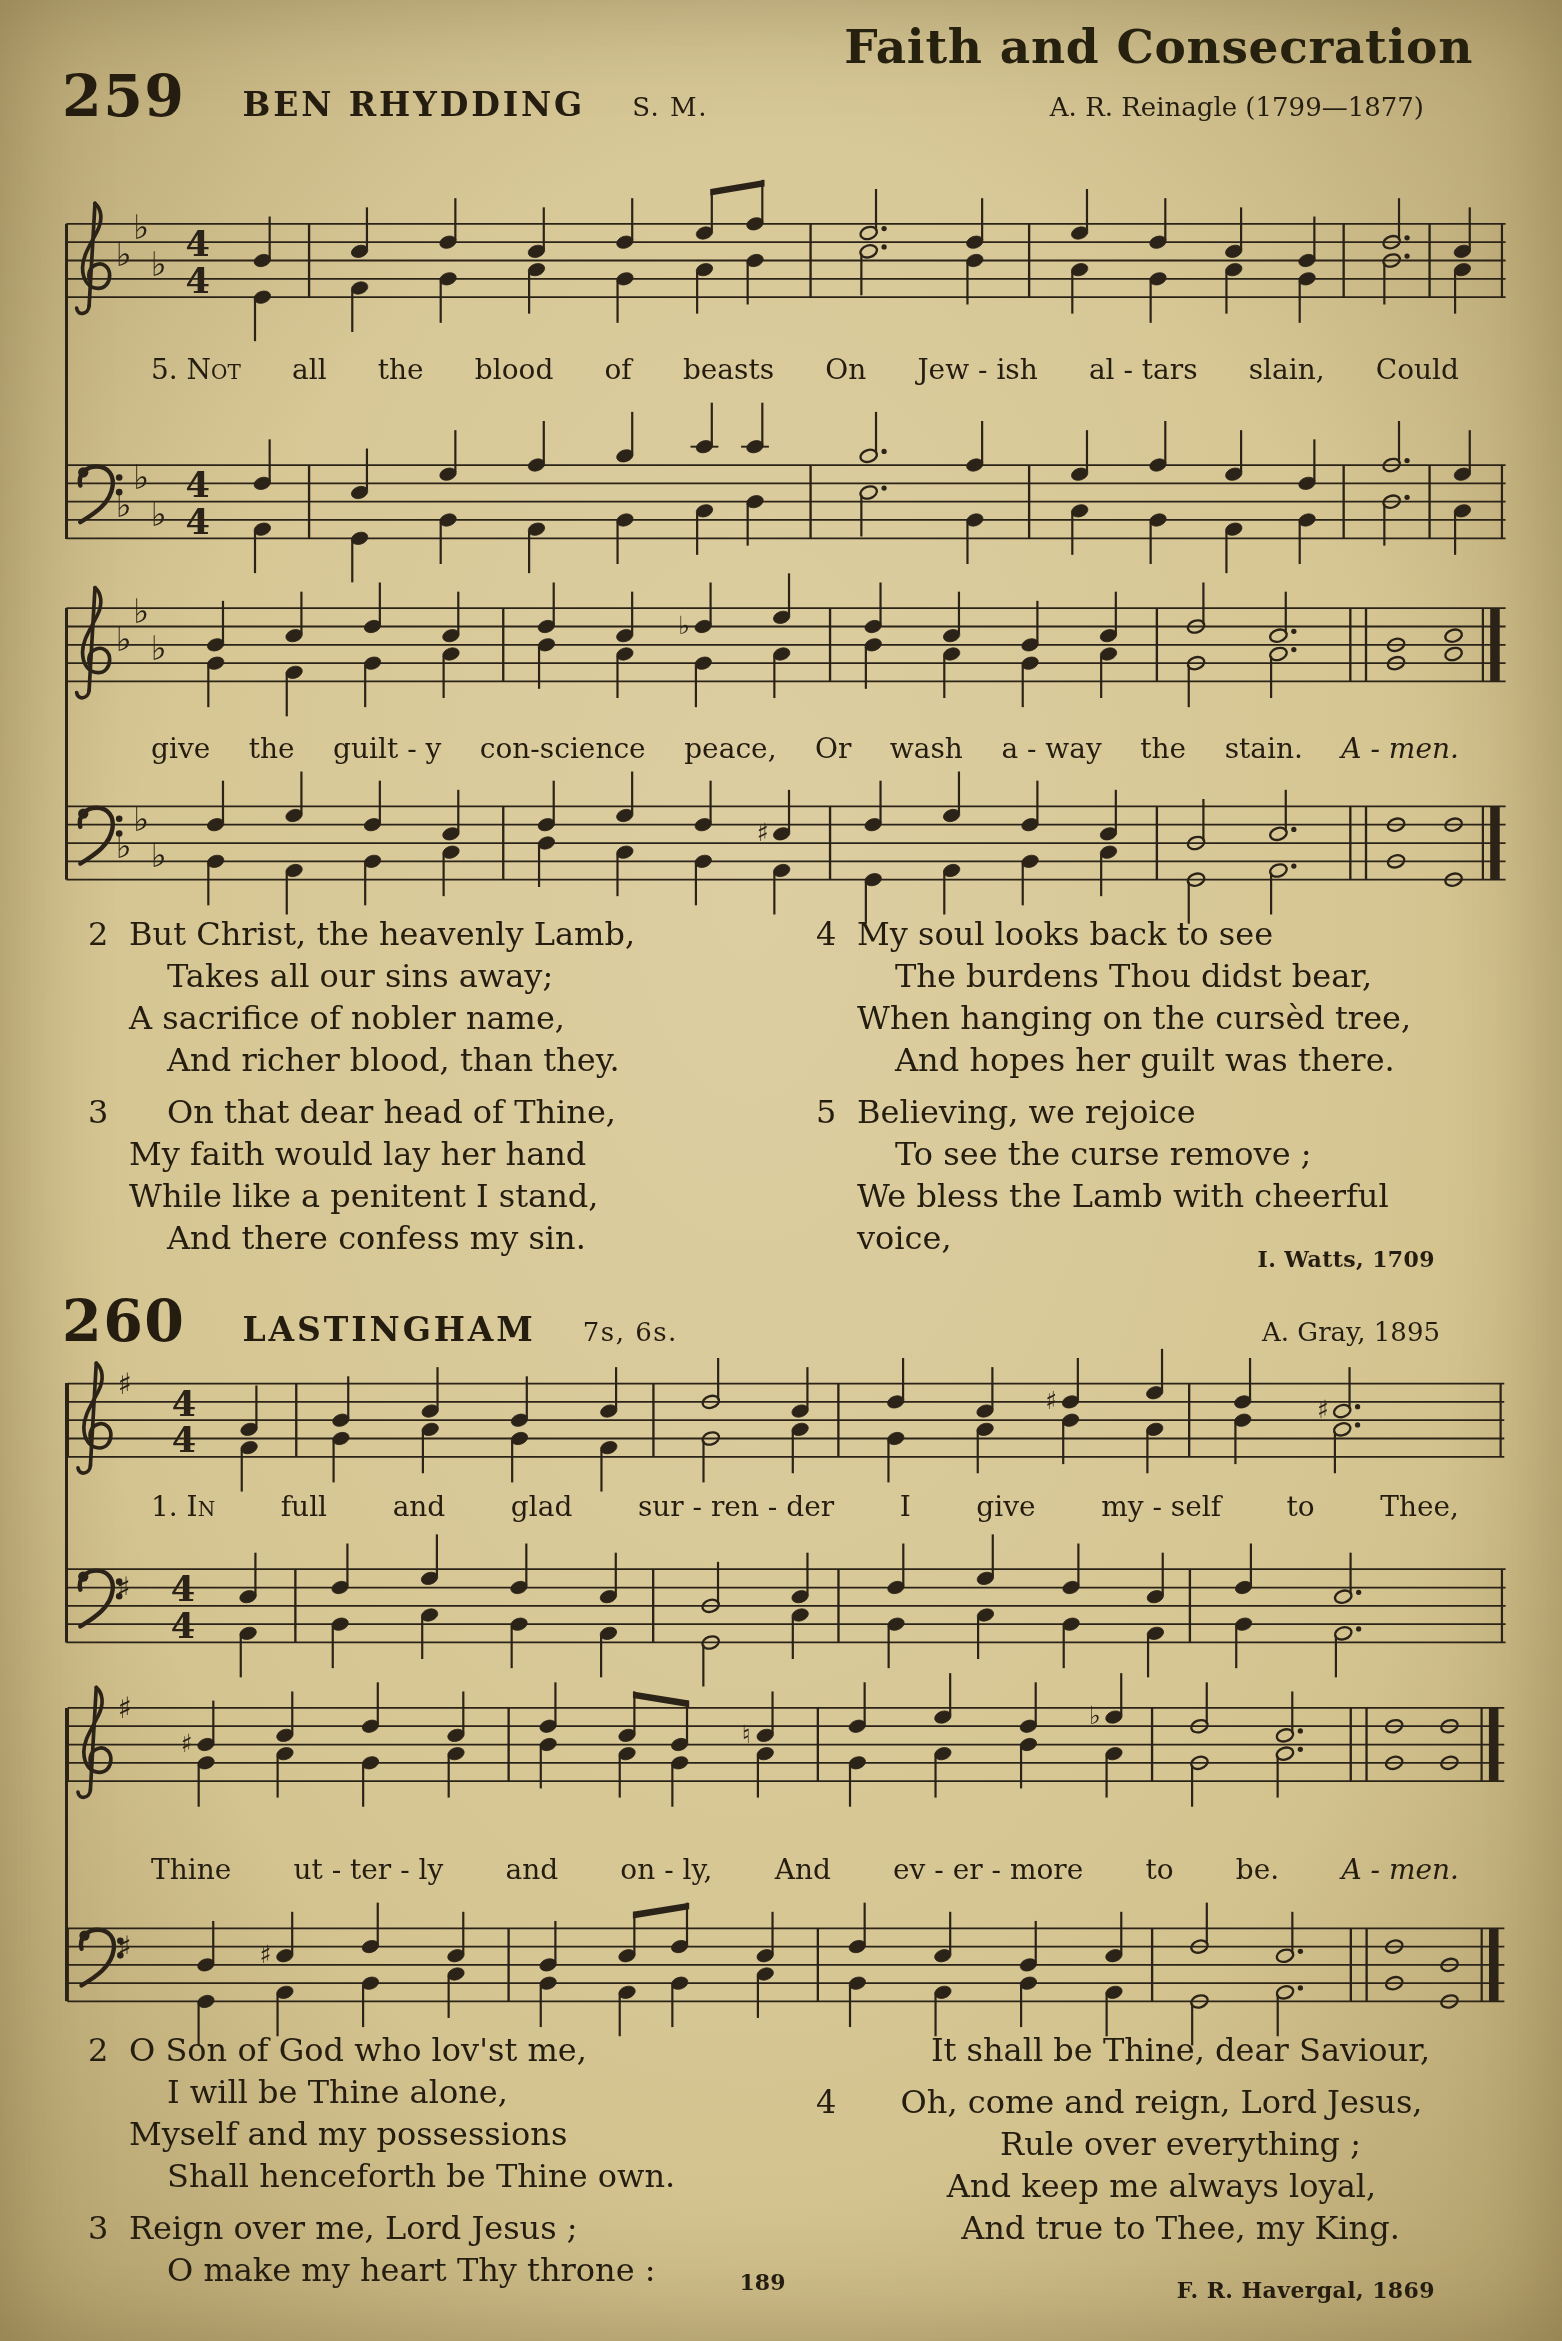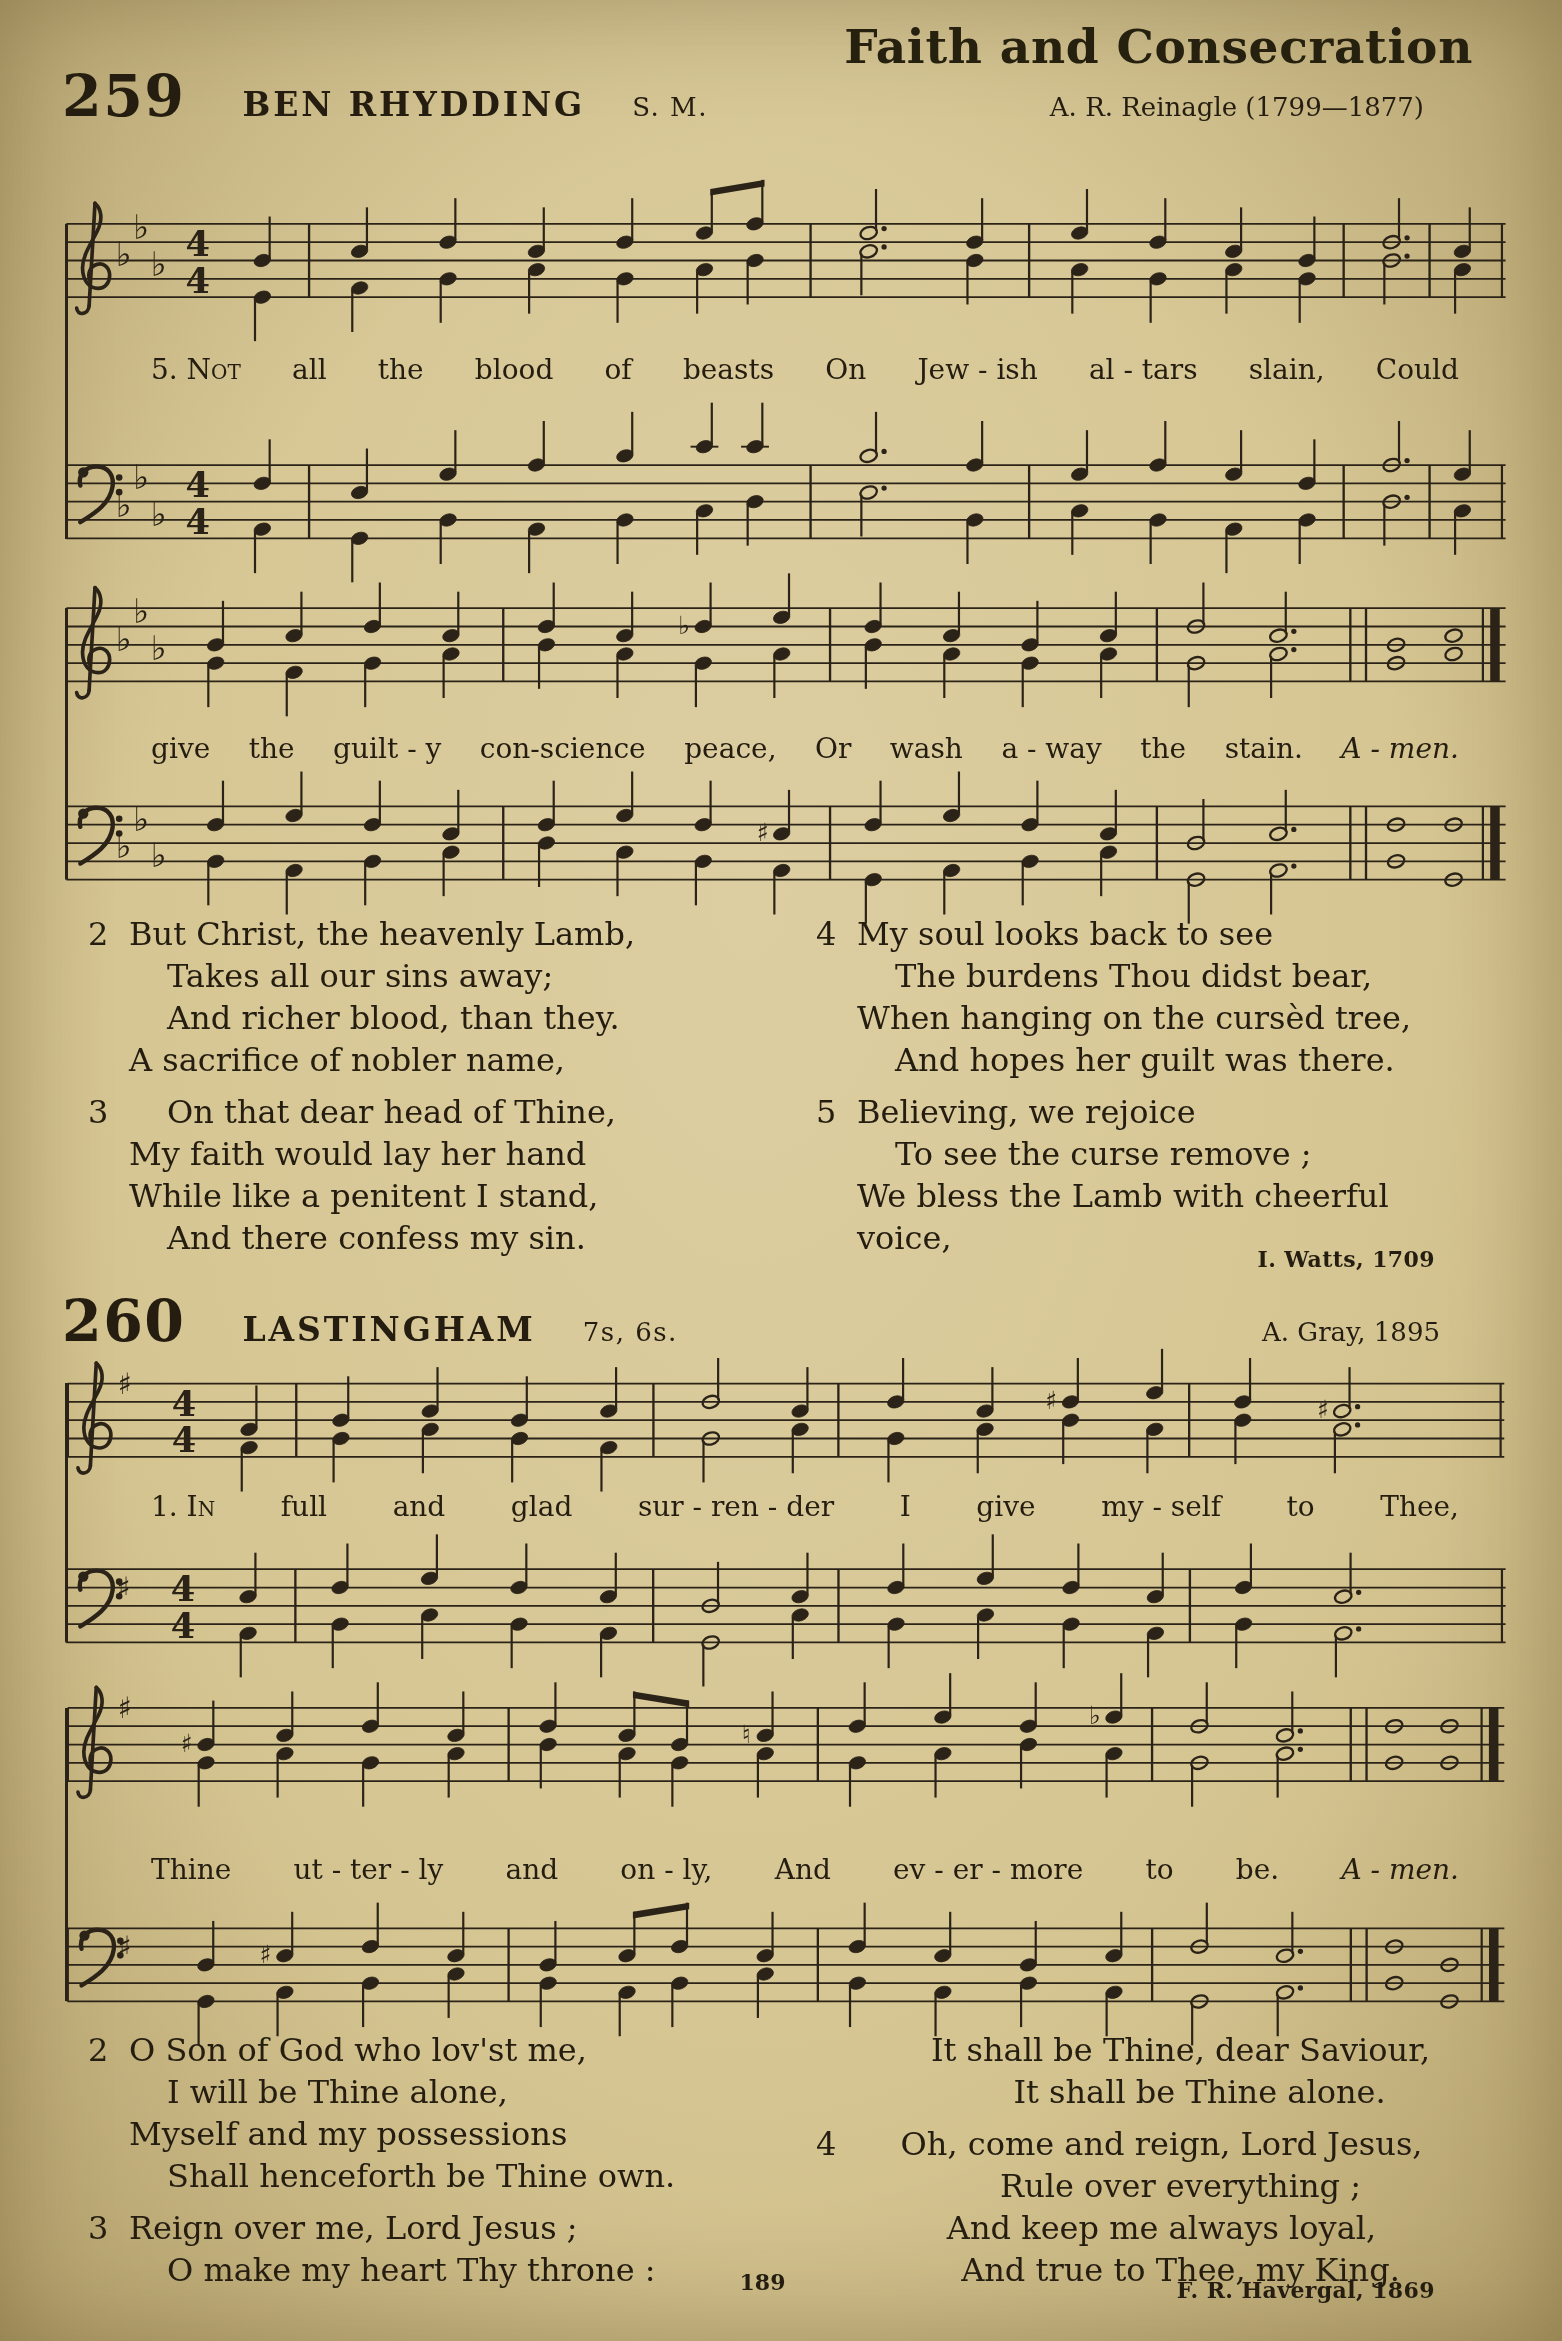--- a/index.html
+++ b/index.html
@@ -430,22 +430,22 @@
       <ellipse cx="1819.624" cy="115" rx="11.5" ry="8" transform="rotate(-18 1819.624 115)" fill="none" stroke="#2b2317" stroke-width="3.2"></ellipse>
       <ellipse cx="1898.076" cy="65" rx="11.5" ry="8" transform="rotate(-18 1898.076 65)" fill="none" stroke="#2b2317" stroke-width="3.2"></ellipse>
       <ellipse cx="1898.076" cy="140" rx="11.5" ry="8" transform="rotate(-18 1898.076 140)" fill="none" stroke="#2b2317" stroke-width="3.2"></ellipse>
     </svg>
 
   <div class="verses" style="top:913px;left:88px;width:663px;">
       <div class="verse">
         <span class="vnum">2</span>
         <div class="vline i0">But Christ, the heavenly Lamb,</div>
         <div class="vline i1">Takes all our sins away;</div>
+        <div class="vline i0">A sacrifice of nobler name,</div>
         <div class="vline i1">And richer blood, than they.</div>
-        <div class="vline i0">A sacrifice of nobler name,</div>
       </div>
       <div class="verse">
         <span class="vnum">3</span>
         <div class="vline i1">On that dear head of Thine,</div>
         <div class="vline i0">My faith would lay her hand</div>
         <div class="vline i0">While like a penitent I stand,</div>
         <div class="vline i1">And there confess my sin.</div>
       </div>
     </div>
   <div class="verses" style="top:913px;left:816px;width:650px;">
@@ -836,21 +836,20 @@
       <div class="verse">
         <span class="vnum">3</span>
         <div class="vline i0">Reign over me, Lord Jesus ;</div>
         <div class="vline i1">O make my heart Thy throne :</div>
       </div>
     </div>
   <div class="verses" style="top:2029px;left:816px;width:650px;text-align:center;">
       <div class="verse">
         <span class="vnum"></span>
         <div class="vline i1">It shall be Thine, dear Saviour,</div>
-        <div class="vline i2">It shall be Thine alone.</div>
       </div>
       <div class="verse">
         <span class="vnum">4</span>
         <div class="vline i0">Oh, come and reign, Lord Jesus,</div>
         <div class="vline i1">Rule over everything ;</div>
         <div class="vline i0">And keep me always loyal,</div>
         <div class="vline i1">And true to Thee, my King.</div>
       </div>
     </div>
   <div class="attribution" style="top:2277px;left:816px;width:645px;padding-right:26px;box-sizing:border-box;">F. R. Havergal, 1869</div>

